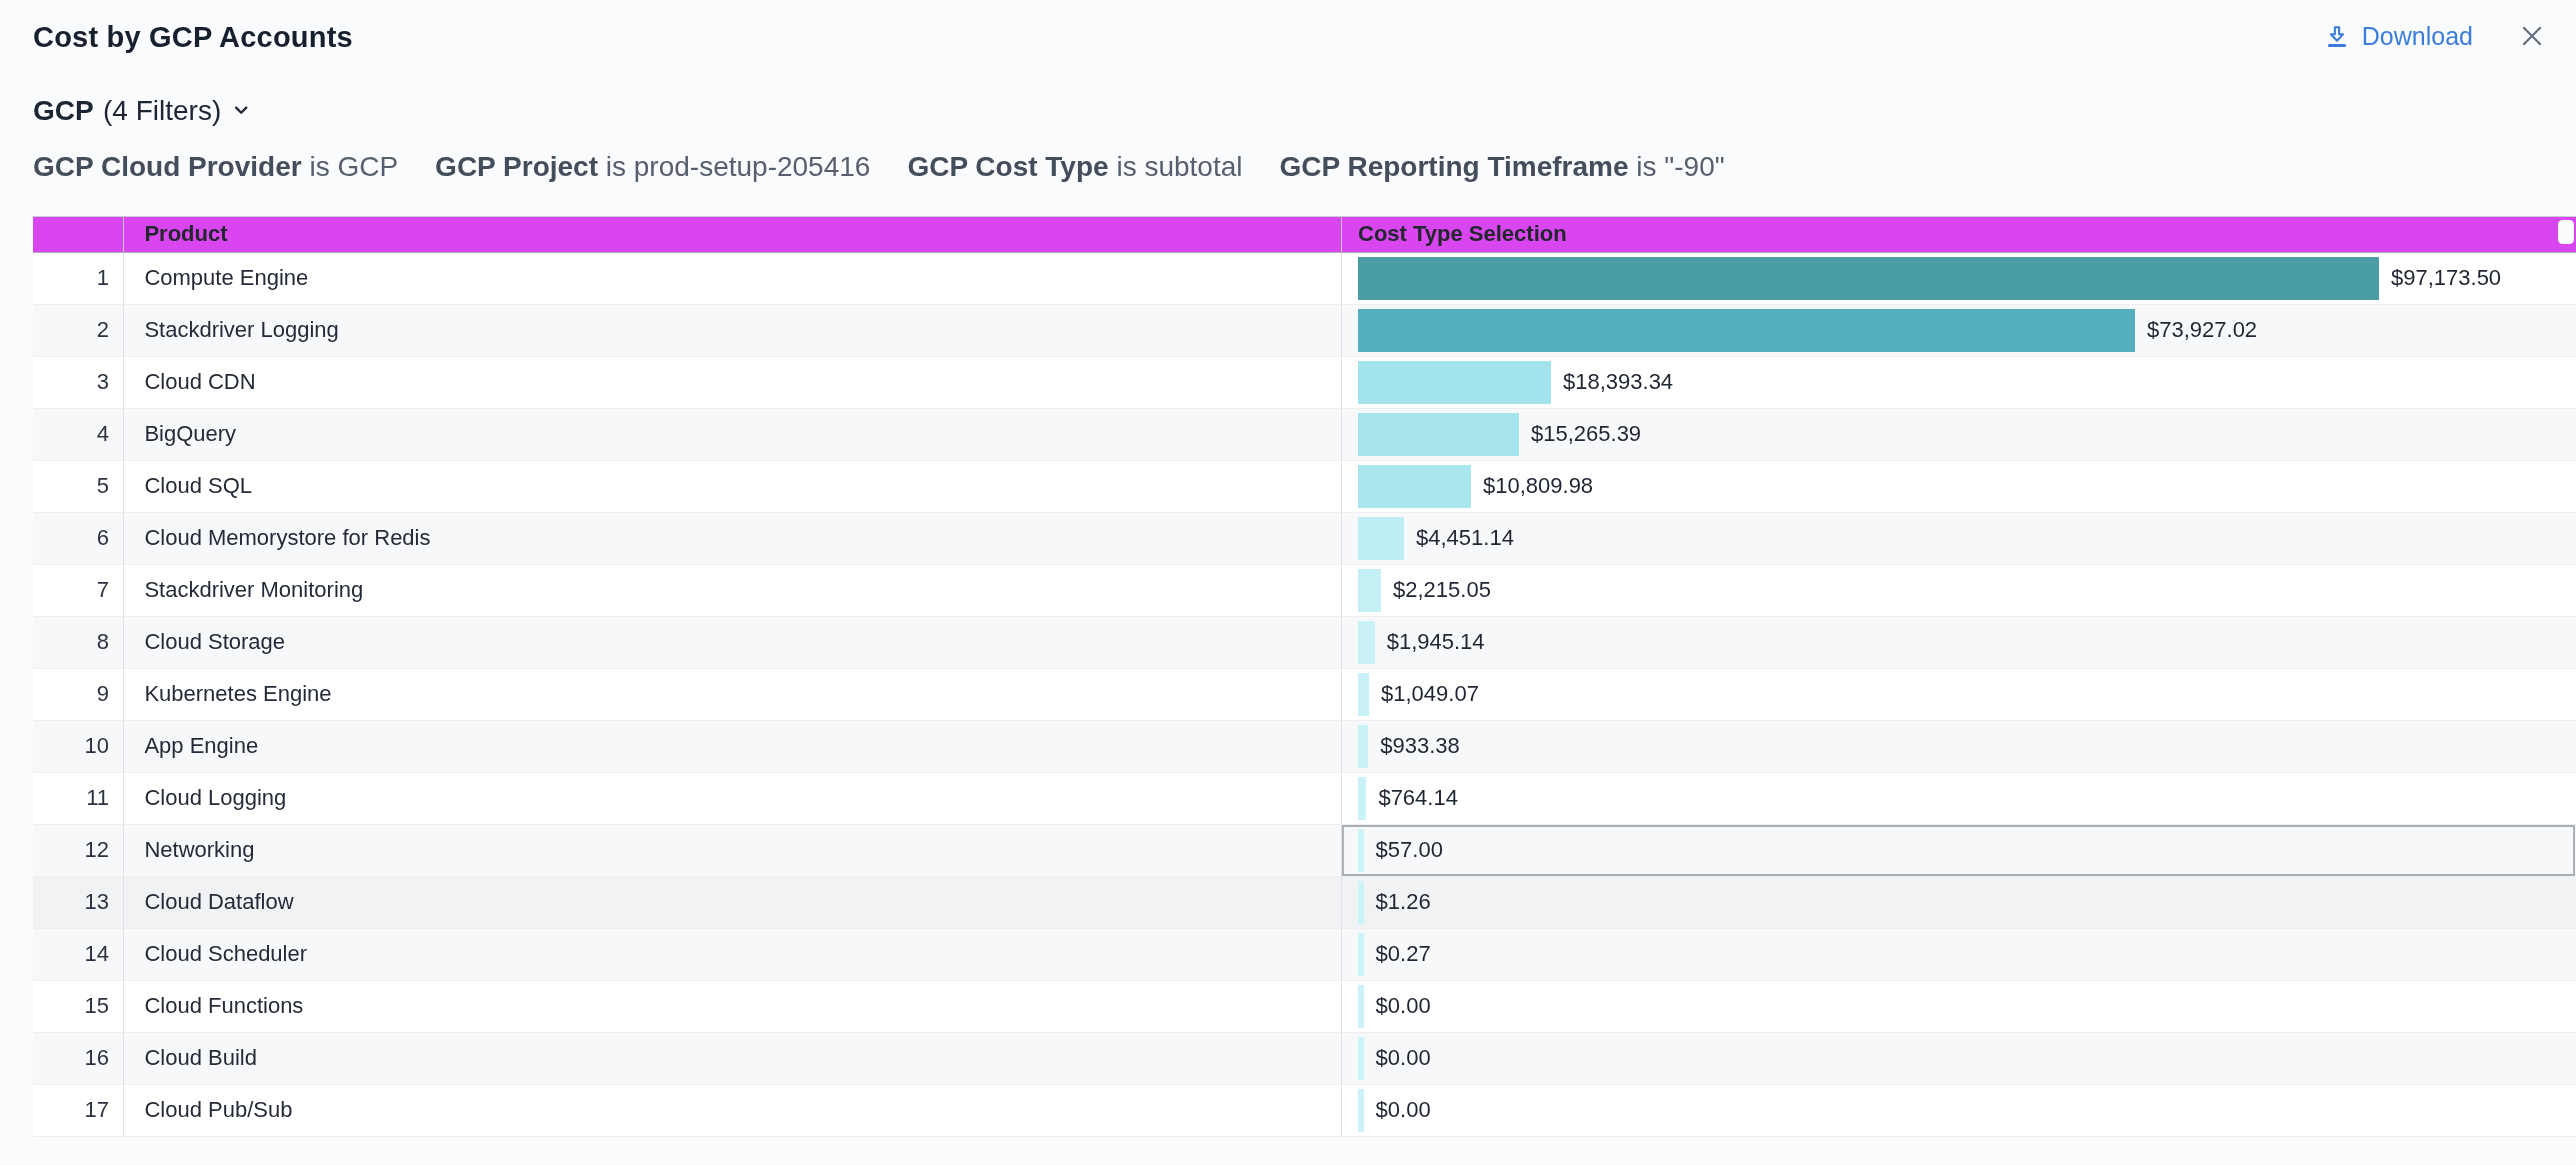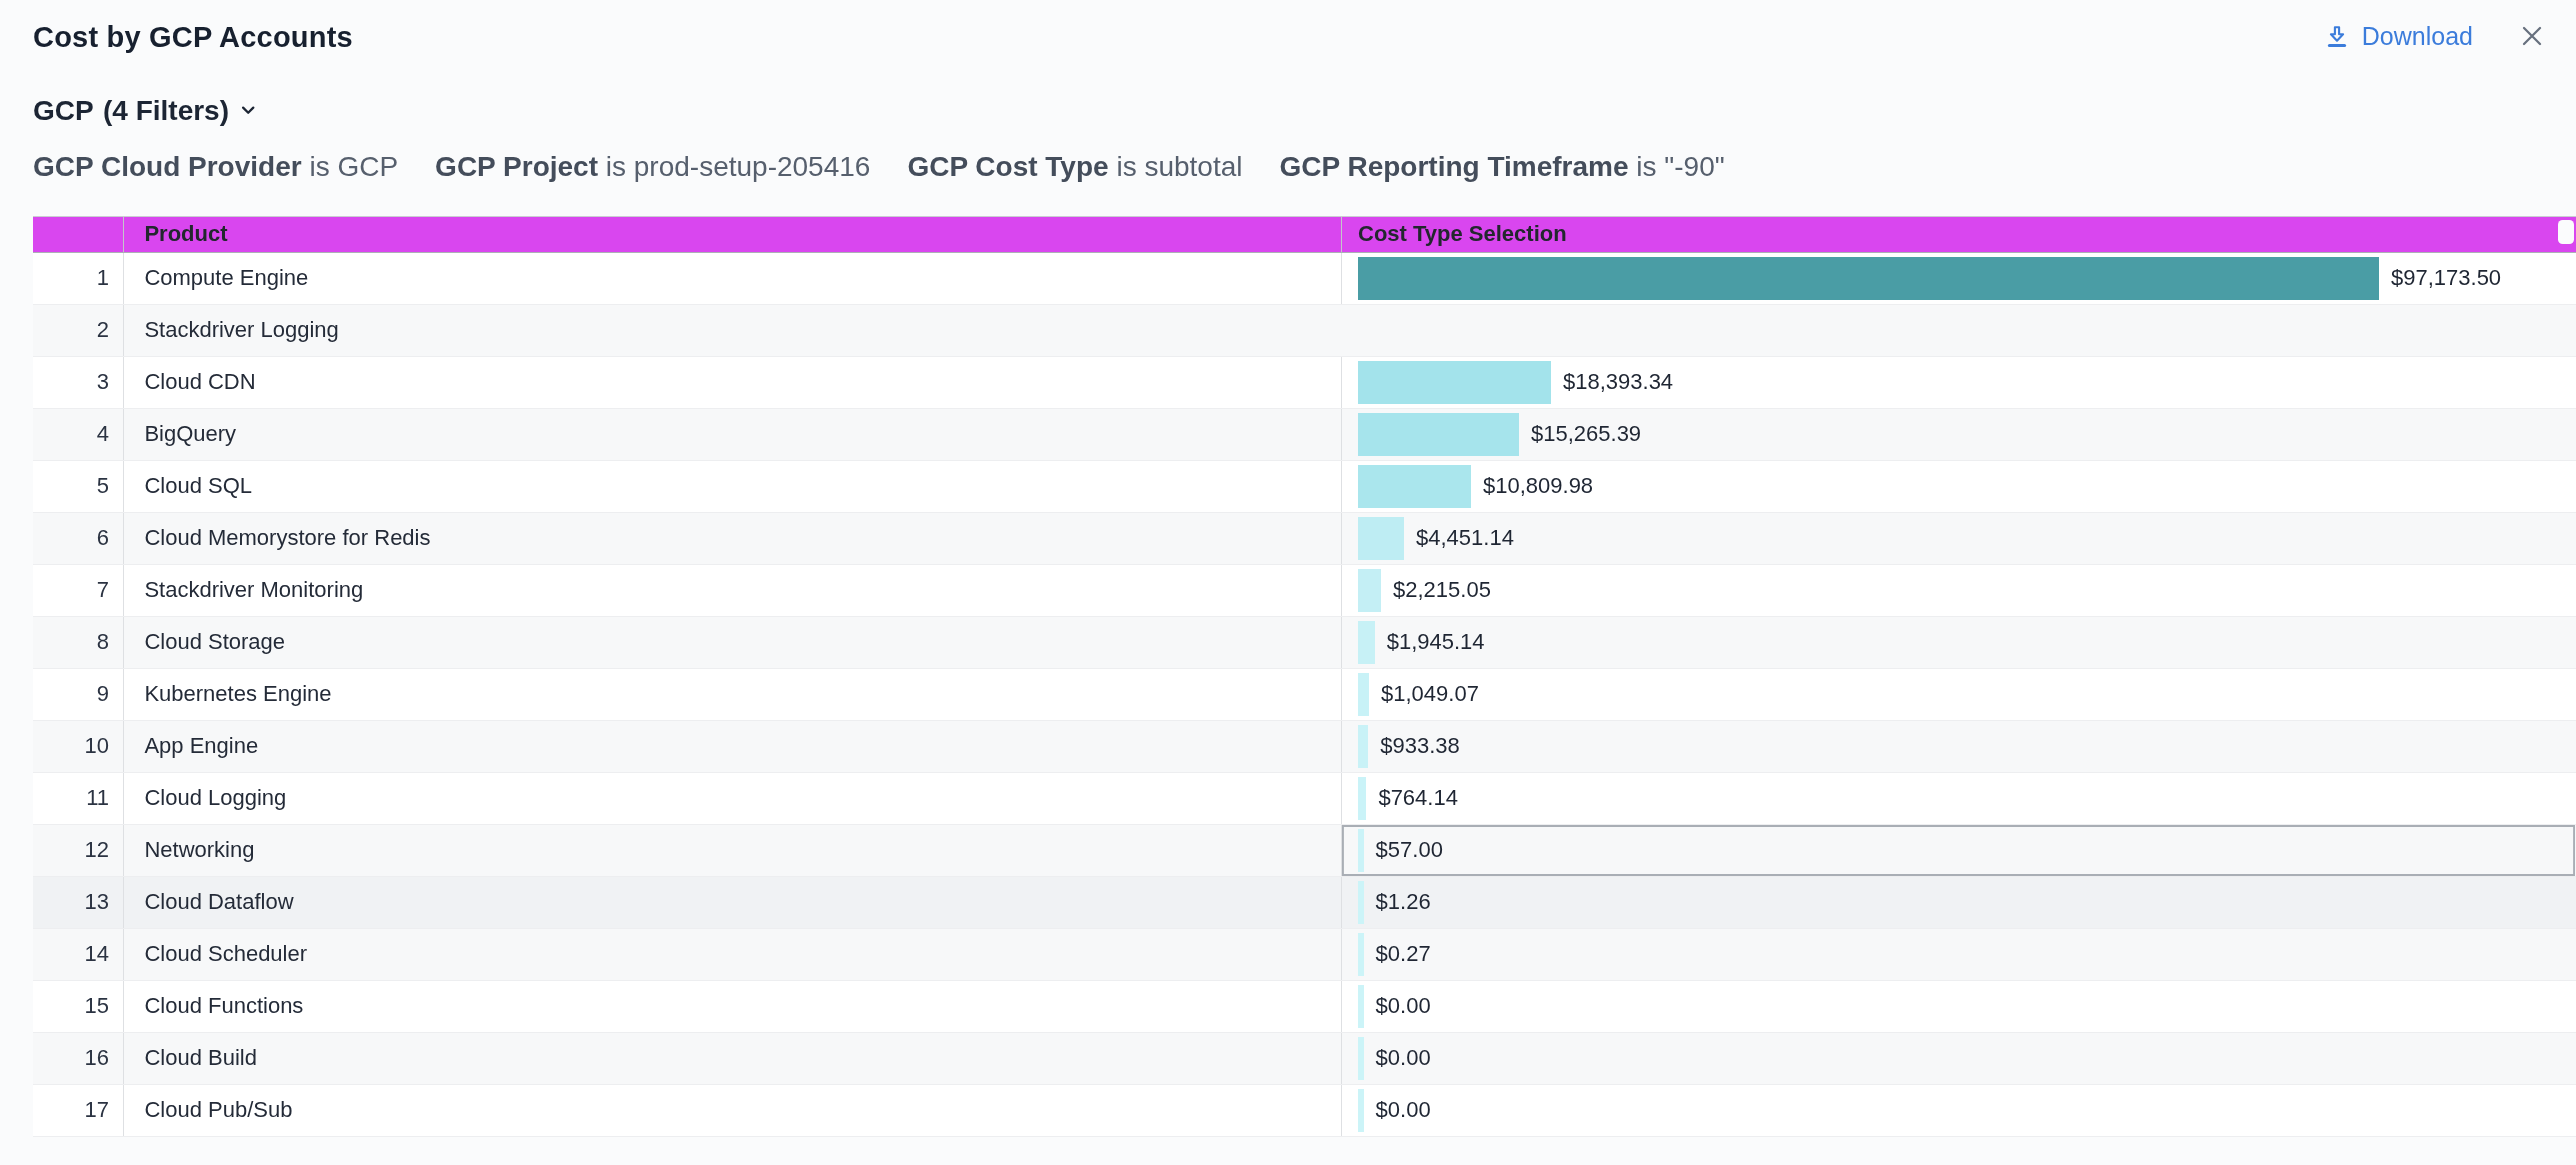--- a/index.html
+++ b/index.html
@@ -11,21 +11,21 @@
   .title{font-size:29px;font-weight:700;color:#17202F;letter-spacing:0.2px;line-height:37px;}
   .actions{display:flex;align-items:center;gap:43px;margin-top:1.9px;}
   .download{display:inline-flex;align-items:center;gap:11px;color:#3B7CDB;font-size:25px;font-weight:500;
             background:none;border:none;cursor:pointer;padding:0;font-family:inherit;justify-content:center;}
   .iconbtn{background:none;border:none;cursor:pointer;padding:0;display:flex;align-items:center;}
 
   
   .filter-toggle{margin:39px 0 0 33px;display:inline-flex;align-items:center;gap:9.3px;
                  font-size:28px;color:#1C2534;background:none;border:none;cursor:pointer;padding:0;font-family:inherit;}
   .filter-toggle .fname{font-weight:700;}
-  .filter-toggle .fcount{font-weight:700;}
+  .filter-toggle .fcount{font-weight:400;}
   .conditions{margin:24px 0 0 33px;display:flex;gap:37px;font-size:28px;color:#565F6D;}
   .cond .field{font-weight:600;color:#444D5B;}
 
   
   .table{margin:33px 0 0 33px;width:2543px;}
   .thead{position:relative;display:grid;grid-template-columns:90px 1218px 1234px;height:37px;
          background:#d946ef;border-top:0.9px solid #CACDD1;border-bottom:1.9px solid #ACB0B6;box-sizing:border-box;}
   .th{display:flex;align-items:center;font-size:22px;font-weight:700;color:#22272E;box-sizing:border-box;}
   .th.c-prod{padding-left:20.4px;border-left:0.9px solid #C3C6CA;}
   .th.c-cost{padding-left:16px;border-left:0.9px solid #C3C6CA;}
@@ -119,20 +119,24 @@
     <div class="cell c-prodcell">Compute Engine</div>
     <div class="cell c-costcell">
       <div class="bar" style="width: 1021px; background: rgb(74, 157, 165);"></div>
       <div class="val">$97,173.50</div>
     </div>
   </div>
 
   <div class="row alt">
     <div class="cell c-idx">2</div>
     <div class="cell c-prodcell">Stackdriver Logging</div>
+    <div class="cell c-costcell">
+      <div class="bar" style="width: 777px; background: rgb(82, 175, 187);"></div>
+      <div class="val">$73,927.02</div>
+    </div>
   </div>
 
   <div class="row">
     <div class="cell c-idx">3</div>
     <div class="cell c-prodcell">Cloud CDN</div>
     <div class="cell c-costcell">
       <div class="bar" style="width: 193px; background: rgb(163, 227, 235);"></div>
       <div class="val">$18,393.34</div>
     </div>
   </div>

